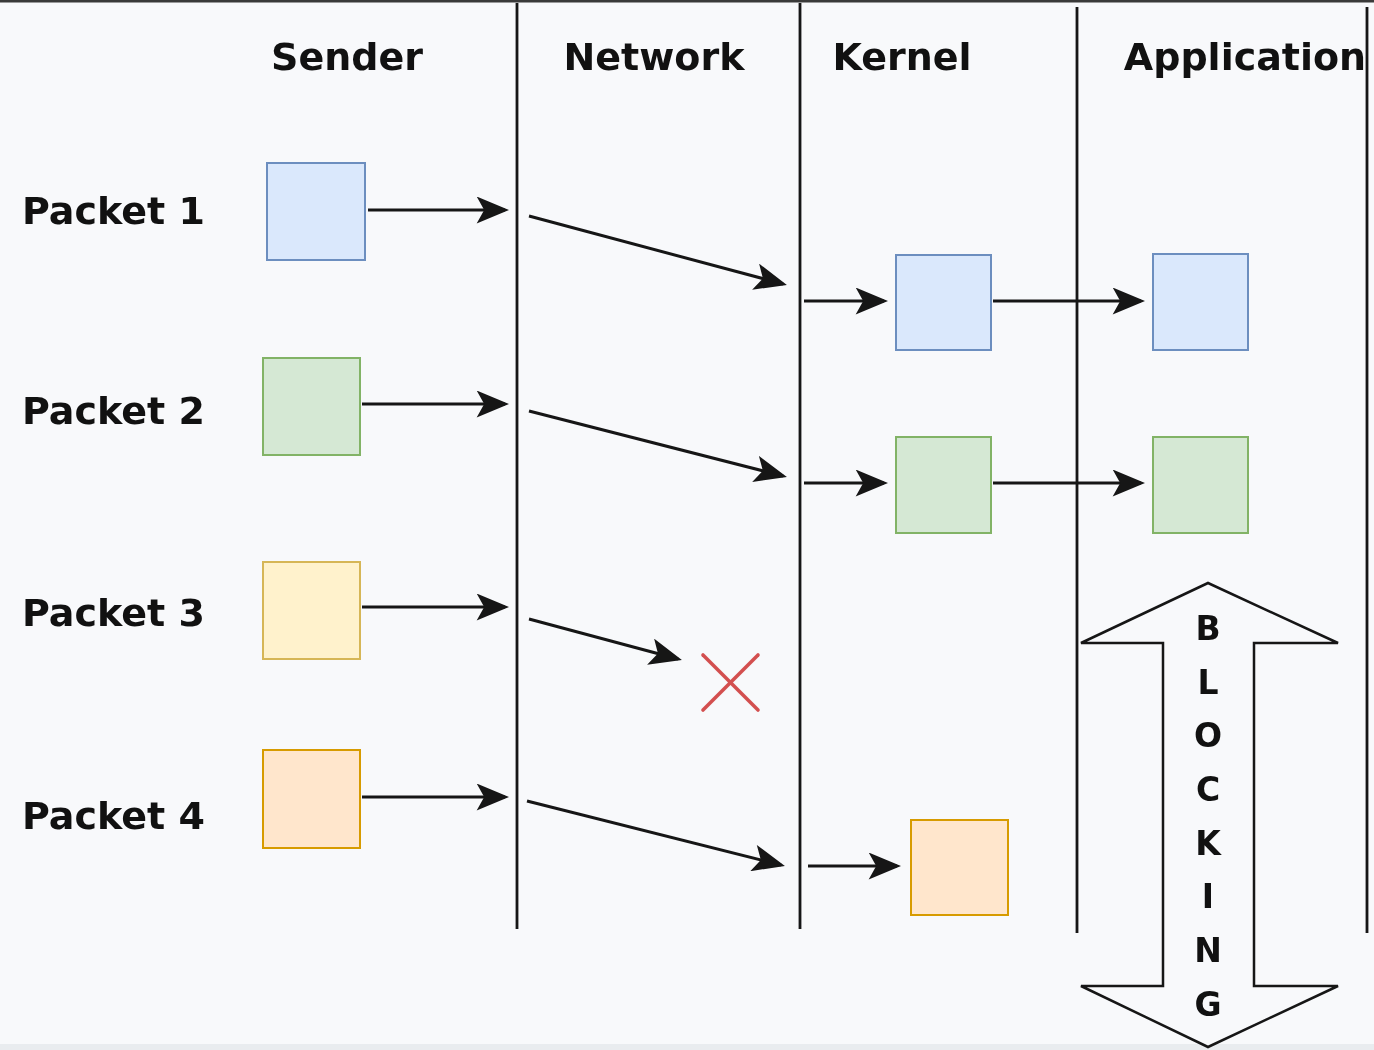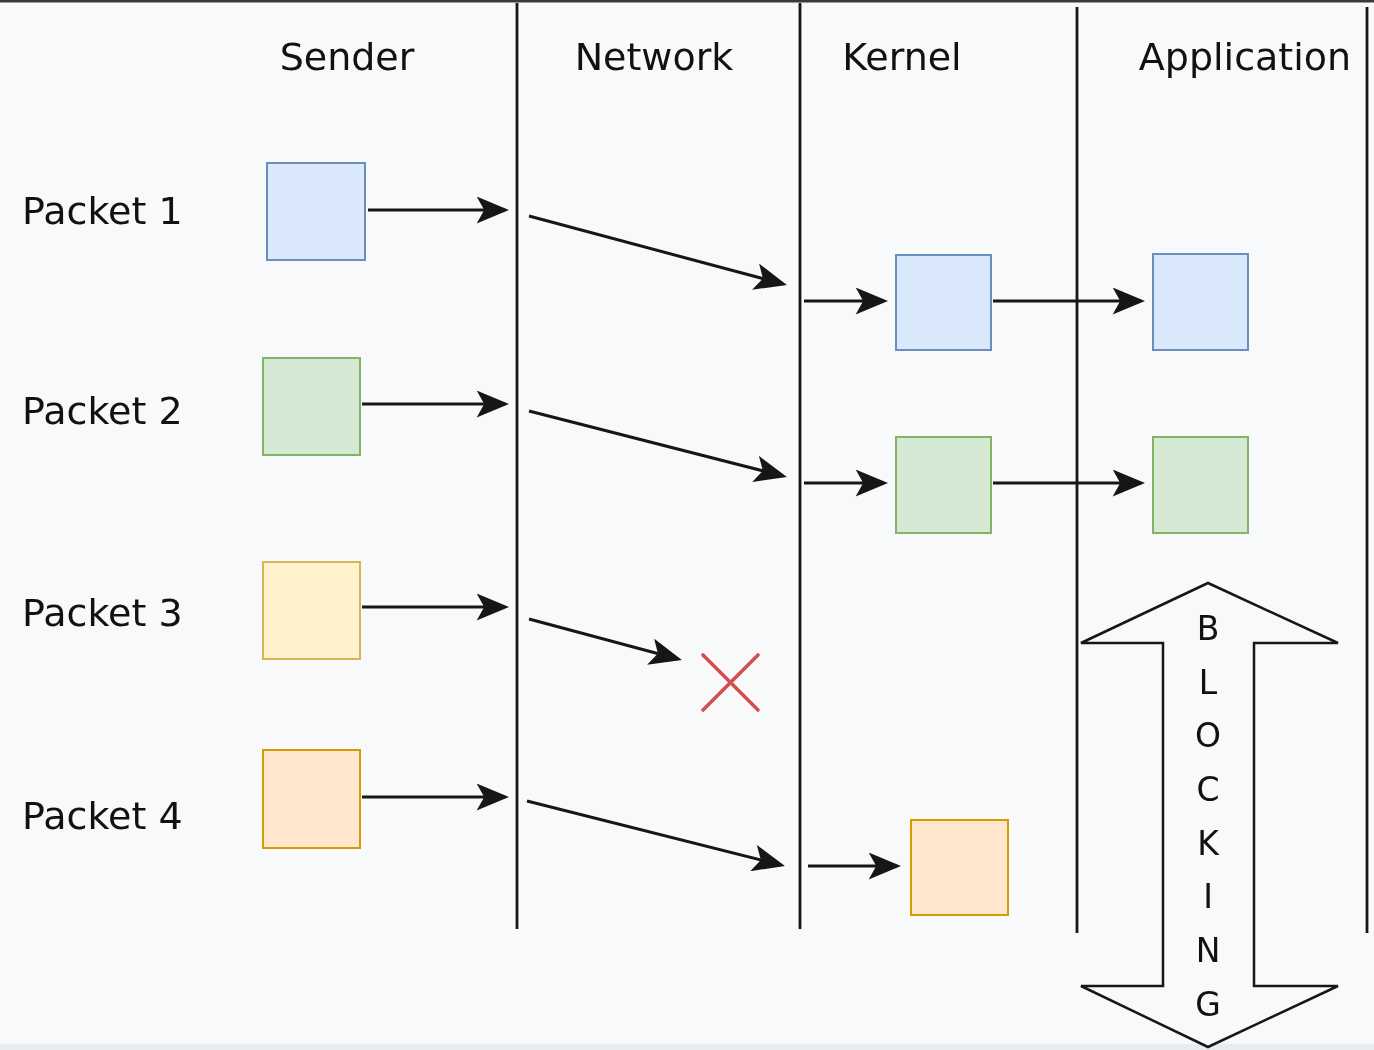--- a/index.html
+++ b/index.html
@@ -2,20 +2,21 @@
 <html><head>
 <meta charset="utf-8">
 <style>
   html, body { margin: 0; padding: 0; background: #ffffff; }
   .stage {
     position: relative;
     width: 1374px;
     height: 1050px;
     overflow: hidden;
     font-family: "DejaVu Sans", "Liberation Sans", sans-serif;
+    font-weight: bold;
   }
   svg { display: block; }
   text.hdr {
     font-family: "DejaVu Sans", "Liberation Sans", sans-serif;
     font-size: 38px;
     fill: #111111;
     text-anchor: middle;
     dominant-baseline: central;
   }
   text.rowlbl {

